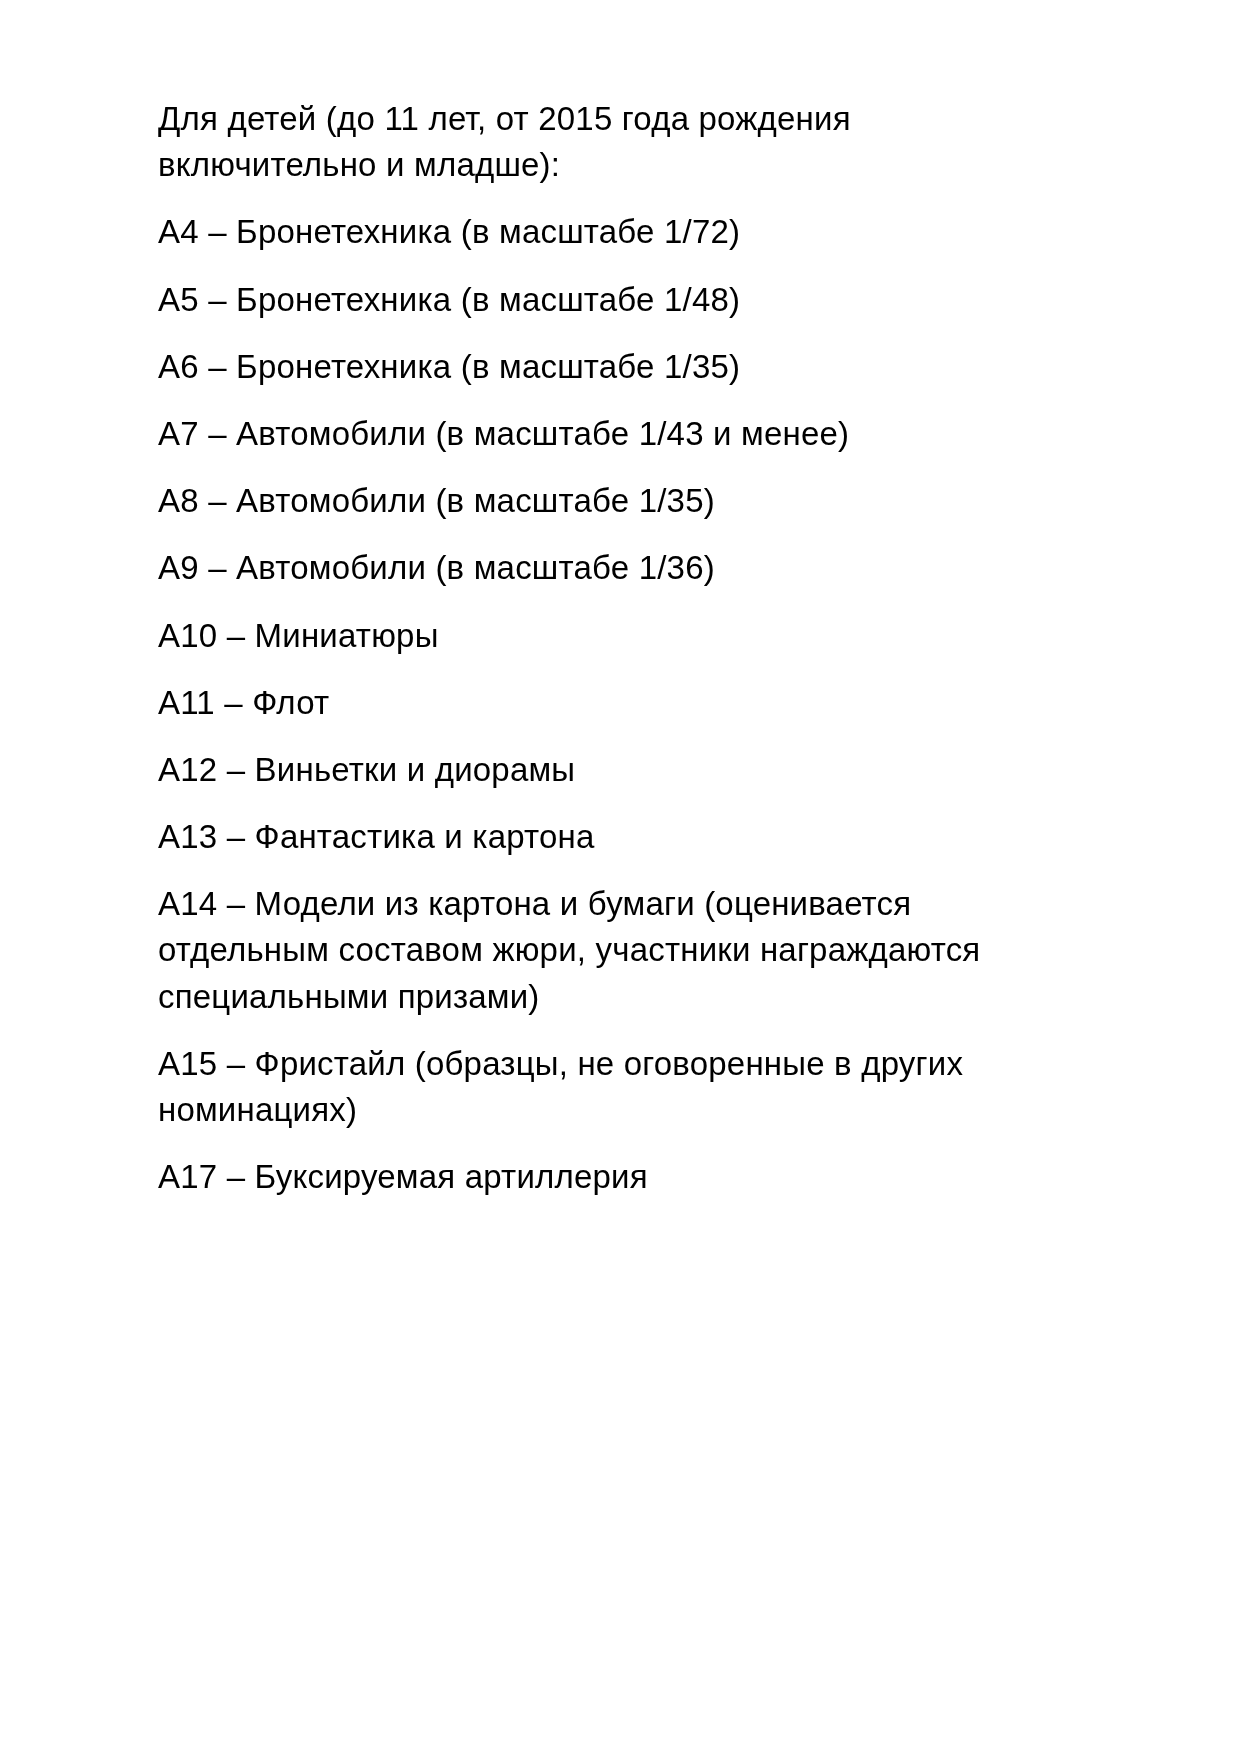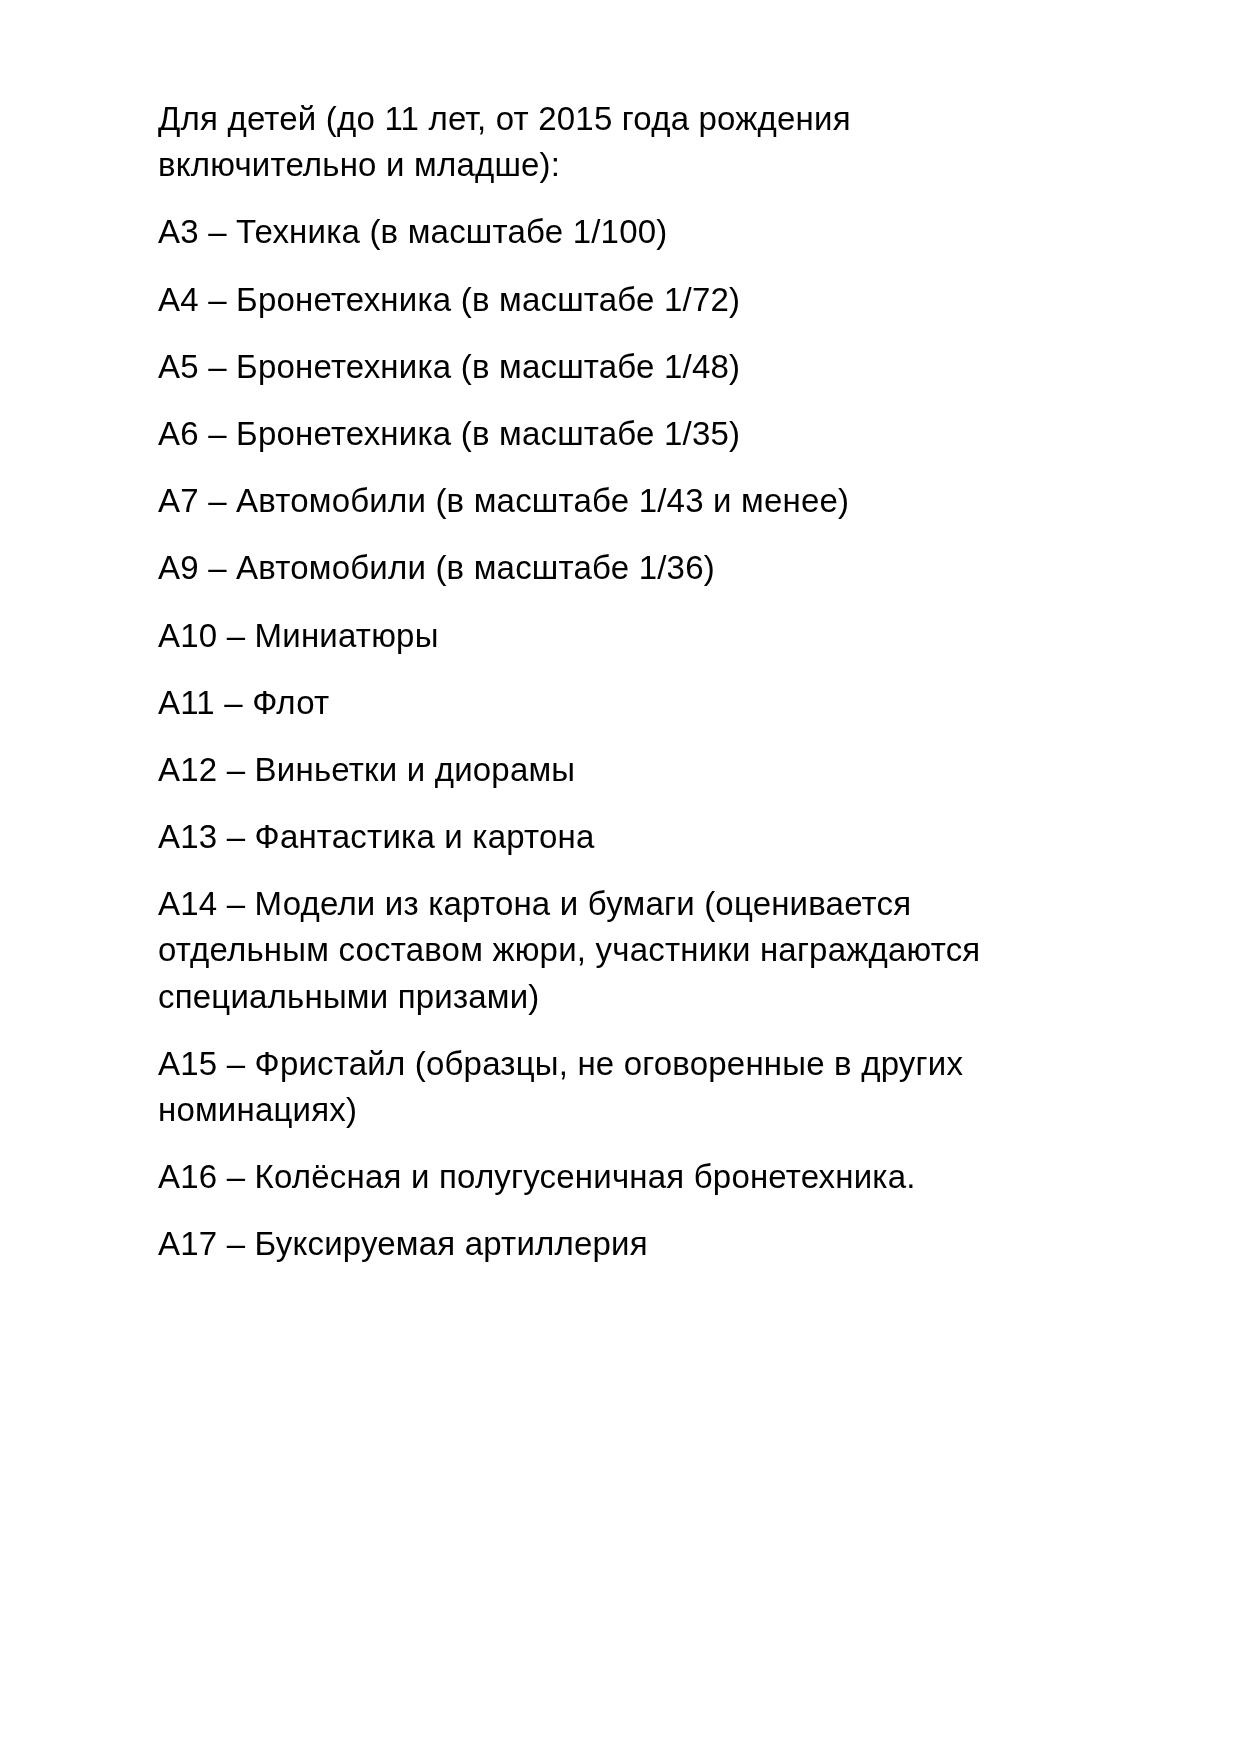--- a/index.html
+++ b/index.html
@@ -25,30 +25,29 @@
     white-space: pre-line;
     letter-spacing: 0.2px;
   }
 </style>
 </head>
 <body>
 
 <div class="page">
   <p>Для детей (до 11 лет, от 2015 года рождения
 включительно и младше):</p>
-  <p>А3 – Техника (в масштабе 1/100)</p>
   <p>А4 – Бронетехника (в масштабе 1/72)</p>
   <p>А5 – Бронетехника (в масштабе 1/48)</p>
   <p>А6 – Бронетехника (в масштабе 1/35)</p>
   <p>А7 – Автомобили (в масштабе 1/43 и менее)</p>
+  <p>А8 – Автомобили (в масштабе 1/35)</p>
   <p>А9 – Автомобили (в масштабе 1/36)</p>
   <p>А10 – Миниатюры</p>
   <p>А11 – Флот</p>
   <p>А12 – Виньетки и диорамы</p>
   <p>А13 – Фантастика и картона</p>
   <p>А14 – Модели из картона и бумаги (оценивается
 отдельным составом жюри, участники награждаются
 специальными призами)</p>
   <p>А15 – Фристайл (образцы, не оговоренные в других
 номинациях)</p>
-  <p>А16 – Колёсная и полугусеничная бронетехника.</p>
   <p>А17 – Буксируемая артиллерия</p>
 </div>
 
 </body></html>

